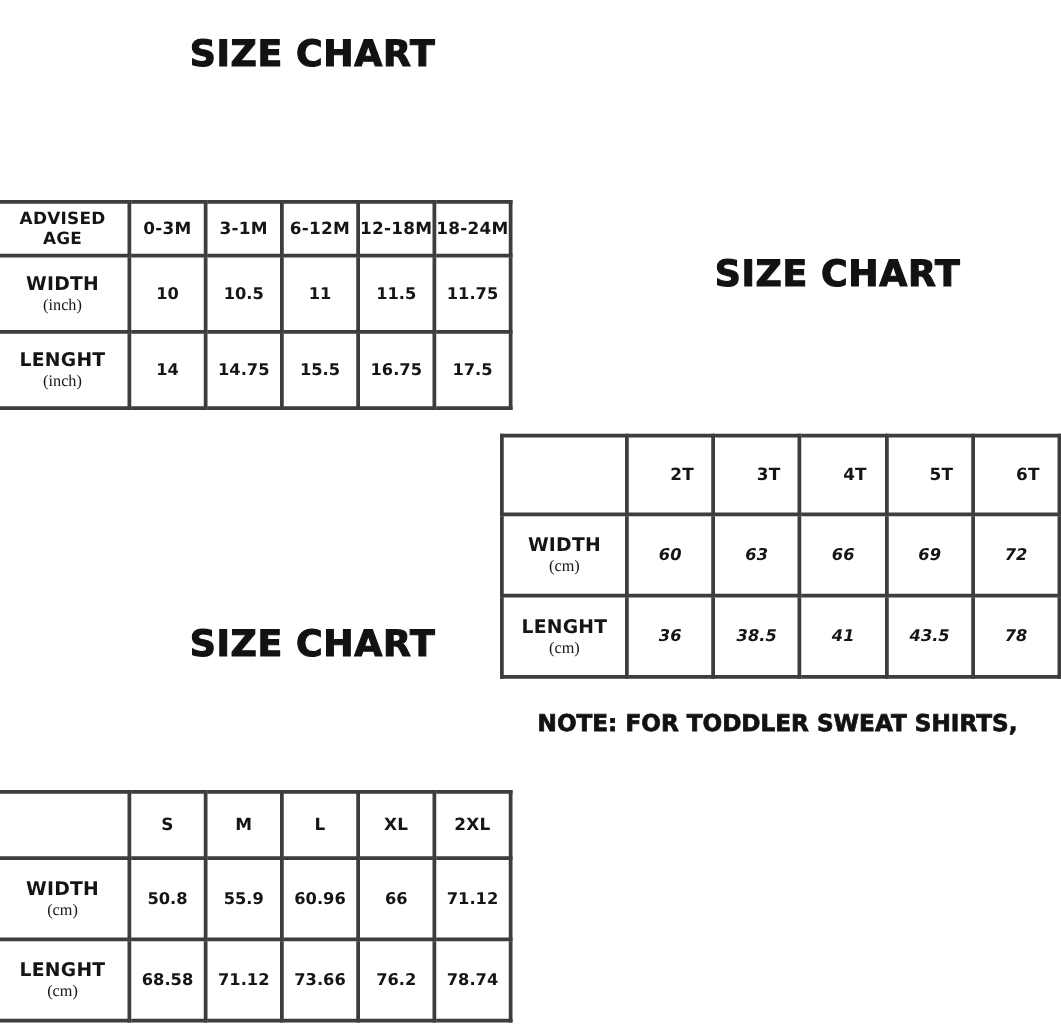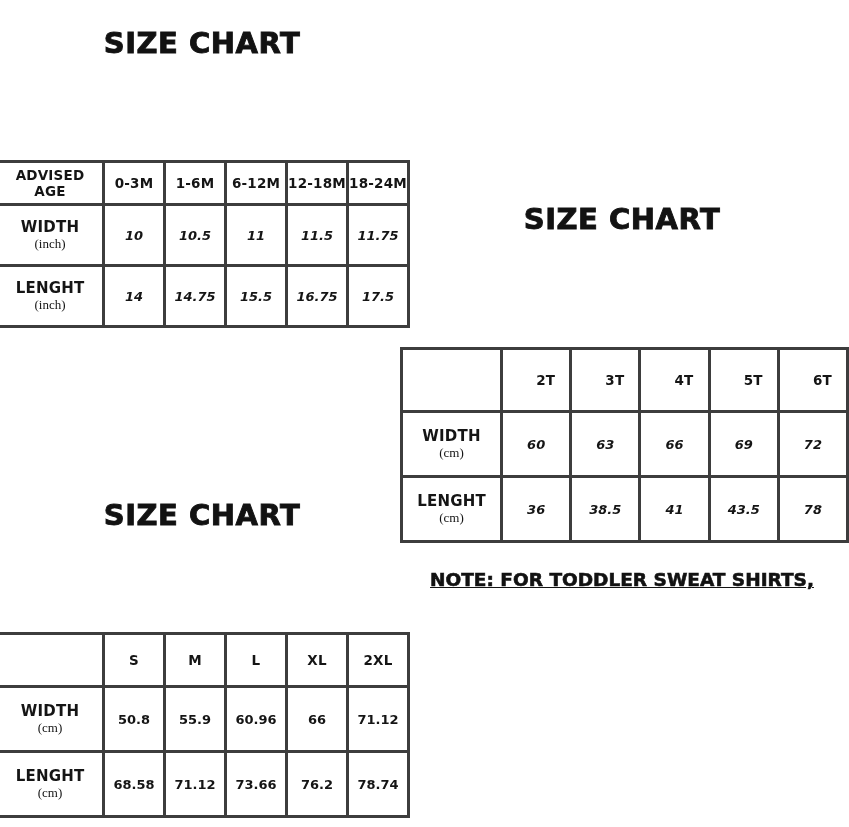--- a/index.html
+++ b/index.html
@@ -21,20 +21,21 @@
   .chart-title {
     font-family: "DejaVu Sans", sans-serif;
     font-weight: bold;
     font-size: 29px;
     letter-spacing: 0.5px;
     text-align: center;
     line-height: 1.32;
     color: #121212;
     -webkit-text-stroke: 0.9px #121212;
     text-transform: uppercase;
+    margin-left: 48px;
   }
   .chart-title .line {
     display: block;
     white-space: nowrap;
   }
   table.size-table {
     border-collapse: collapse;
     table-layout: fixed;
   }
   table.size-table td {
@@ -82,32 +83,32 @@
     display: block;
     white-space: nowrap;
   }
 
   
   #romper-title { left: 0px; top: 24px; width: 404px; }
   #romper-table { left: -5px; top: 160px; }
   #romper-table td { height: 40px; }
   #romper-table td.rowlabel { width: 104px; height: 58px; }
   #romper-table td.head { width: 58px; }
-  #romper-table td.val { width: 58px; height: 58px; font-style: italic; }
+  #romper-table td.val { width: 58px; height: 58px; }
   #romper-table td.first { width: 104px; height: 40px; }
 
   
   #toddler-title { left: 396px; top: 200px; width: 452px; }
   #toddler-table { left: 400px; top: 347px; }
   #toddler-table td { height: 40px; }
   #toddler-table td.rowlabel { width: 114px; height: 62px; }
   #toddler-table td.head { width: 64px; height: 60px; padding-left: 19px; }
   #toddler-table td.val { width: 64px; height: 62px; font-style: italic; }
   #toddler-table td.blank { width: 114px; height: 60px; }
-  #toddler-note { left: 396px; top: 568px; width: 452px; text-decoration: underline; }
+  #toddler-note { left: 396px; top: 568px; width: 452px; }
 
   
   #sweat-title { left: 0px; top: 496px; width: 404px; }
   #sweat-table { left: -5px; top: 632px; }
   #sweat-table td { height: 40px; }
   #sweat-table td.rowlabel { width: 104px; height: 62px; }
   #sweat-table td.head { width: 58px; height: 50px; }
   #sweat-table td.val { width: 58px; height: 62px; }
   #sweat-table td.blank { width: 104px; height: 50px; }
 </style>
@@ -116,21 +117,21 @@
 
 <div class="block chart-title" id="romper-title">
   <span class="line">SIZE CHART</span>
 </div>
 
 <table class="size-table block" id="romper-table">
   <tbody>
       <tr>
     <td class="head first">ADVISED AGE</td>
     <td class="head">0-3M</td>
-    <td class="head">1-6M</td>
+    <td class="head">3-1M</td>
     <td class="head">6-12M</td>
     <td class="head">12-18M</td>
     <td class="head">18-24M</td>
   </tr>
   <tr>
     <td class="rowlabel">
       <span>WIDTH</span>
       <span class="unit">(inch)</span>
     </td>
     <td class="val">10</td>

